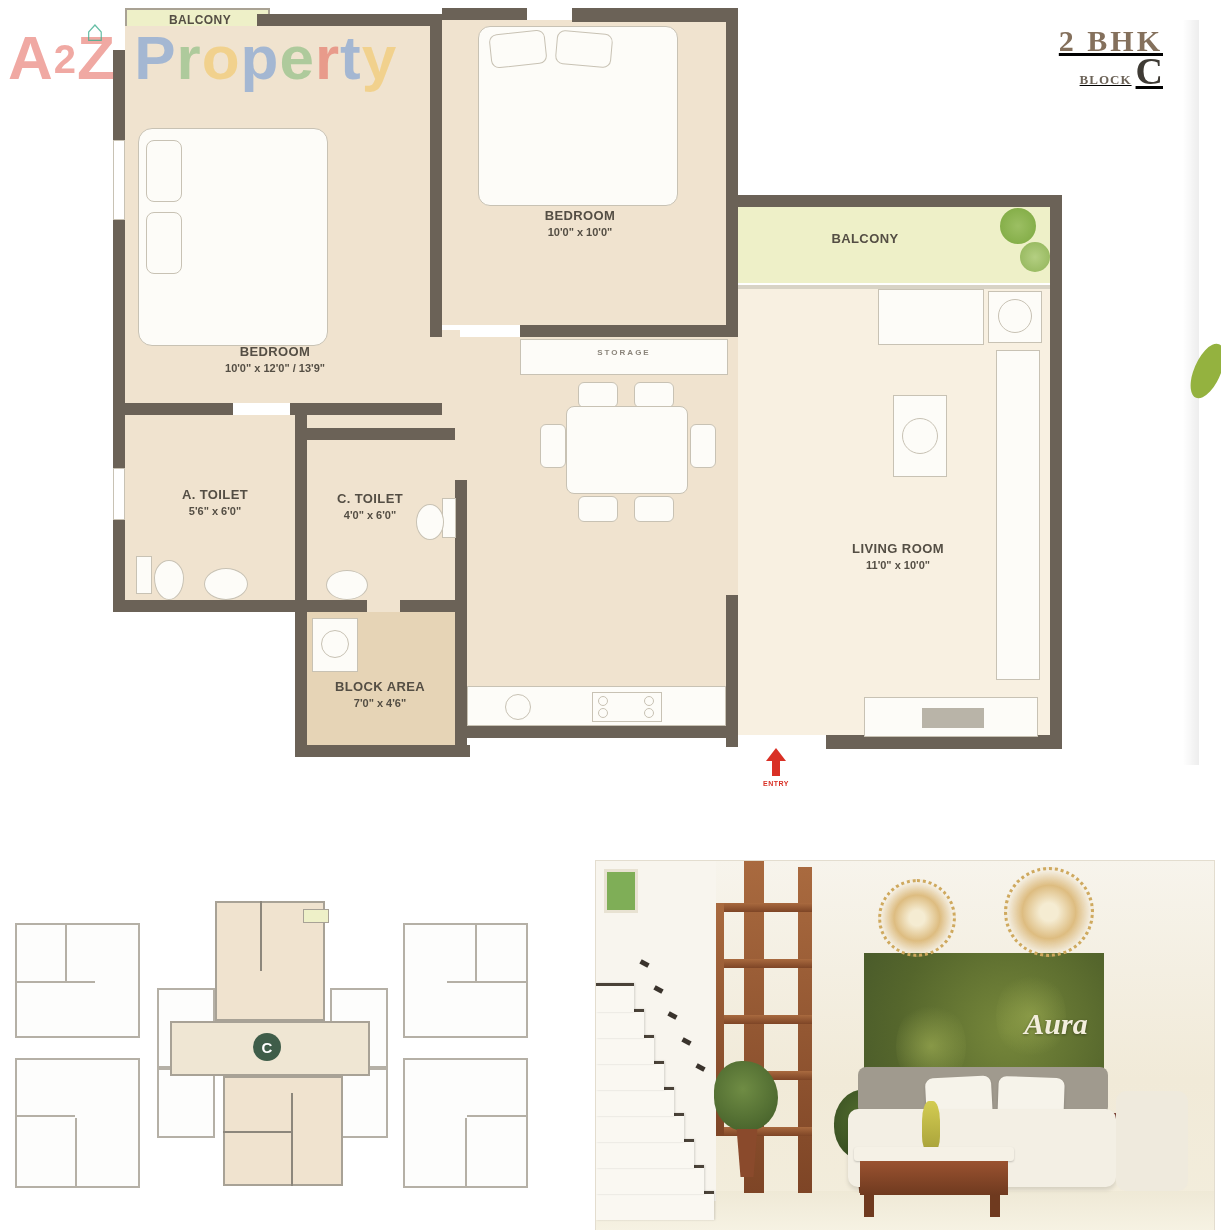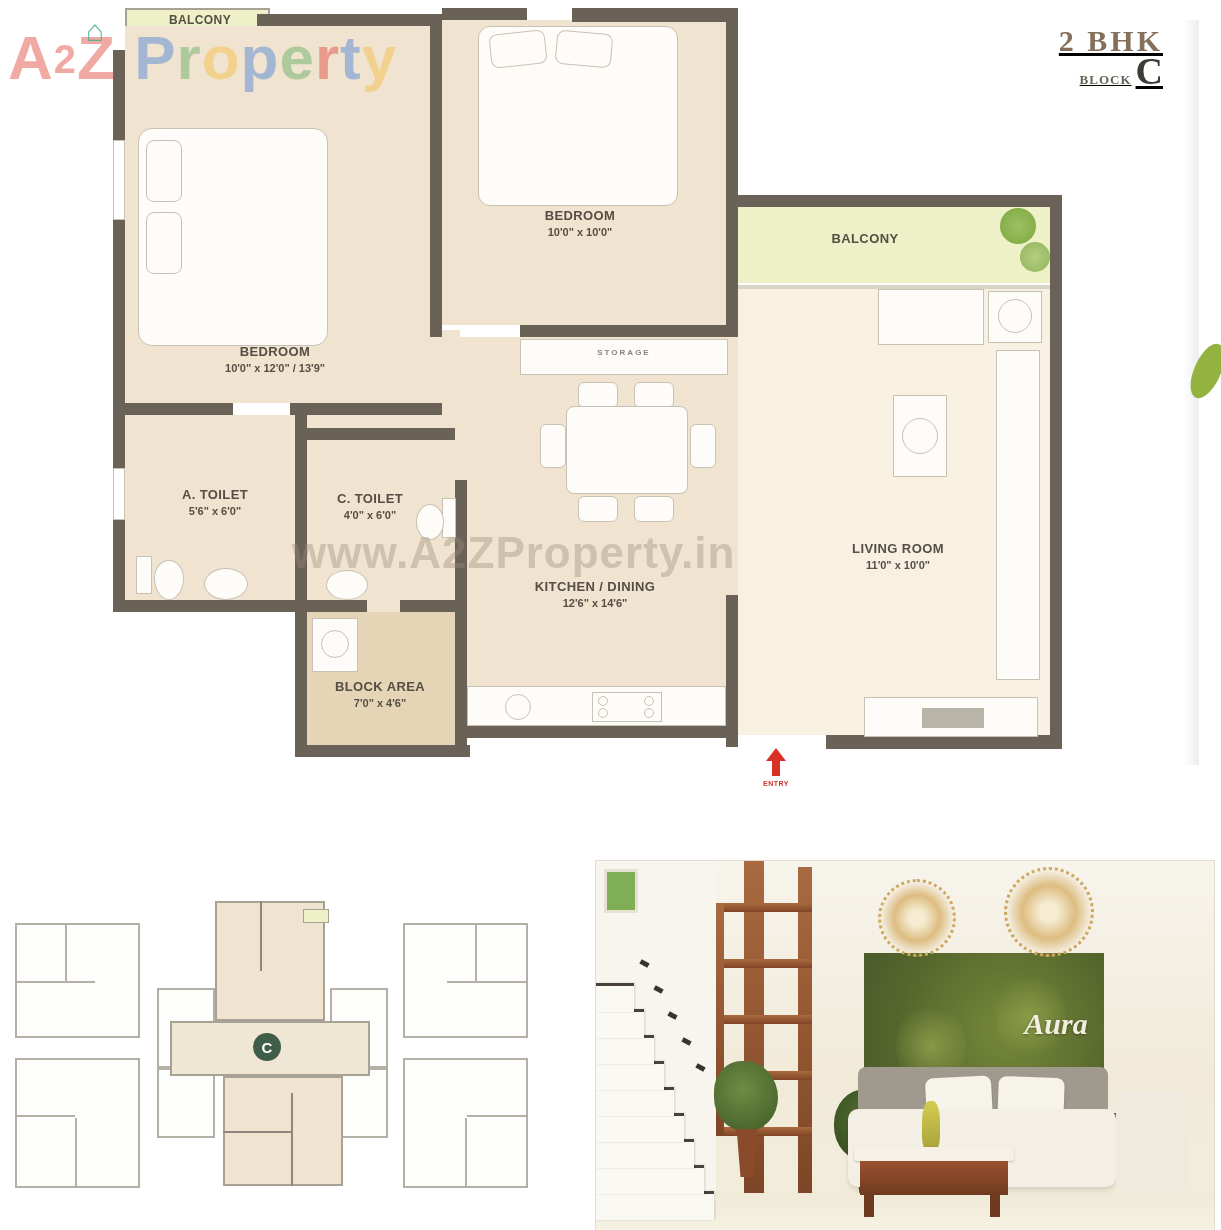--- a/index.html
+++ b/index.html
@@ -168,38 +168,33 @@
       <span class="nm">BALCONY</span>
     </div>
     <div class="lbl" style="left:150px;top:486px;width:130px;">
       <span class="nm">A. TOILET</span>
       <span class="dm">5'6" x 6'0"</span>
     </div>
     <div class="lbl" style="left:310px;top:490px;width:120px;">
       <span class="nm">C. TOILET</span>
       <span class="dm">4'0" x 6'0"</span>
     </div>
-    <div class="lbl" style="left:495px;top:578px;width:200px;">
-      <span class="nm">KITCHEN / DINING</span>
-      <span class="dm">12'6" x 14'6"</span>
-    </div>
     <div class="lbl" style="left:818px;top:540px;width:160px;">
       <span class="nm">LIVING ROOM</span>
       <span class="dm">11'0" x 10'0"</span>
     </div>
     <div class="lbl" style="left:310px;top:678px;width:140px;">
       <span class="nm">BLOCK AREA</span>
       <span class="dm">7'0" x 4'6"</span>
     </div>
 
     <div class="entry-arrow"></div>
     <div class="entry-stem"></div>
     <div class="entry-text">ENTRY</div>
 
-    <div class="watermark">www.A2ZProperty.in</div>
 
     <div class="fill" style="left:1183px;top:20px;width:16px;height:745px;background:linear-gradient(90deg,rgba(0,0,0,0) 0%,rgba(0,0,0,.07) 100%);"></div>
     <div class="fill" style="left:1194px;top:342px;width:27px;height:58px;background:#94b23f;border-radius:60% 40% 60% 40%;transform:rotate(18deg);"></div>
   </div>
 
   <div class="logo">
     <span style="color:#e2554a">A</span><span class="logo-sub" style="color:#e2554a">2</span><span style="color:#e2554a">Z</span><span> </span><span style="color:#5b8dd6">P</span><span style="color:#6fb36a">r</span><span style="color:#f2c14e">o</span><span style="color:#5b8dd6">p</span><span style="color:#6fb36a">e</span><span style="color:#e2554a">r</span><span style="color:#5b8dd6">t</span><span style="color:#f2c14e">y</span>
   </div>
   <div class="house-icon">⌂</div>
 

